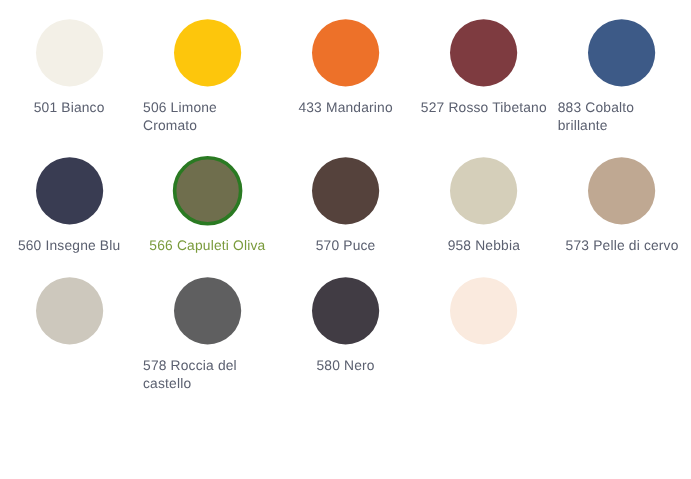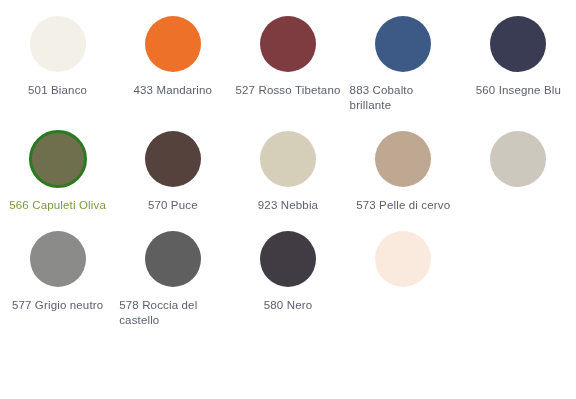--- a/index.html
+++ b/index.html
@@ -66,20 +66,26 @@
 
 <div id="swatch-grid">
     <div class="swatch-cell">
       <div class="swatch-dot-wrap">
         <div class="swatch-dot" style="background: rgb(243, 240, 231);"></div>
       </div>
       <div class="swatch-label">501 Bianco</div>
     </div>
     <div class="swatch-cell">
       <div class="swatch-dot-wrap">
+        <div class="swatch-dot" style="background: rgb(253, 198, 12);"></div>
+      </div>
+      <div class="swatch-label">506 Limone Cromato</div>
+    </div>
+    <div class="swatch-cell">
+      <div class="swatch-dot-wrap">
         <div class="swatch-dot" style="background: rgb(237, 113, 41);"></div>
       </div>
       <div class="swatch-label">433 Mandarino</div>
     </div>
     <div class="swatch-cell">
       <div class="swatch-dot-wrap">
         <div class="swatch-dot" style="background: rgb(126, 59, 64);"></div>
       </div>
       <div class="swatch-label">527 Rosso Tibetano</div>
     </div>
@@ -104,38 +110,32 @@
     <div class="swatch-cell">
       <div class="swatch-dot-wrap">
         <div class="swatch-dot" style="background: rgb(85, 66, 60);"></div>
       </div>
       <div class="swatch-label">570 Puce</div>
     </div>
     <div class="swatch-cell">
       <div class="swatch-dot-wrap">
         <div class="swatch-dot" style="background: rgb(213, 207, 186);"></div>
       </div>
-      <div class="swatch-label">923 Nebbia</div>
+      <div class="swatch-label">958 Nebbia</div>
     </div>
     <div class="swatch-cell">
       <div class="swatch-dot-wrap">
         <div class="swatch-dot" style="background: rgb(191, 168, 146);"></div>
       </div>
       <div class="swatch-label">573 Pelle di cervo</div>
     </div>
     <div class="swatch-cell">
       <div class="swatch-dot-wrap">
         <div class="swatch-dot" style="background: rgb(205, 200, 189);"></div>
       </div>
-    </div>
-    <div class="swatch-cell">
-      <div class="swatch-dot-wrap">
-        <div class="swatch-dot" style="background: rgb(139, 140, 137);"></div>
-      </div>
-      <div class="swatch-label">577 Grigio neutro</div>
     </div>
     <div class="swatch-cell">
       <div class="swatch-dot-wrap">
         <div class="swatch-dot" style="background: rgb(95, 95, 96);"></div>
       </div>
       <div class="swatch-label">578 Roccia del castello</div>
     </div>
     <div class="swatch-cell">
       <div class="swatch-dot-wrap">
         <div class="swatch-dot" style="background: rgb(65, 60, 68);"></div>

